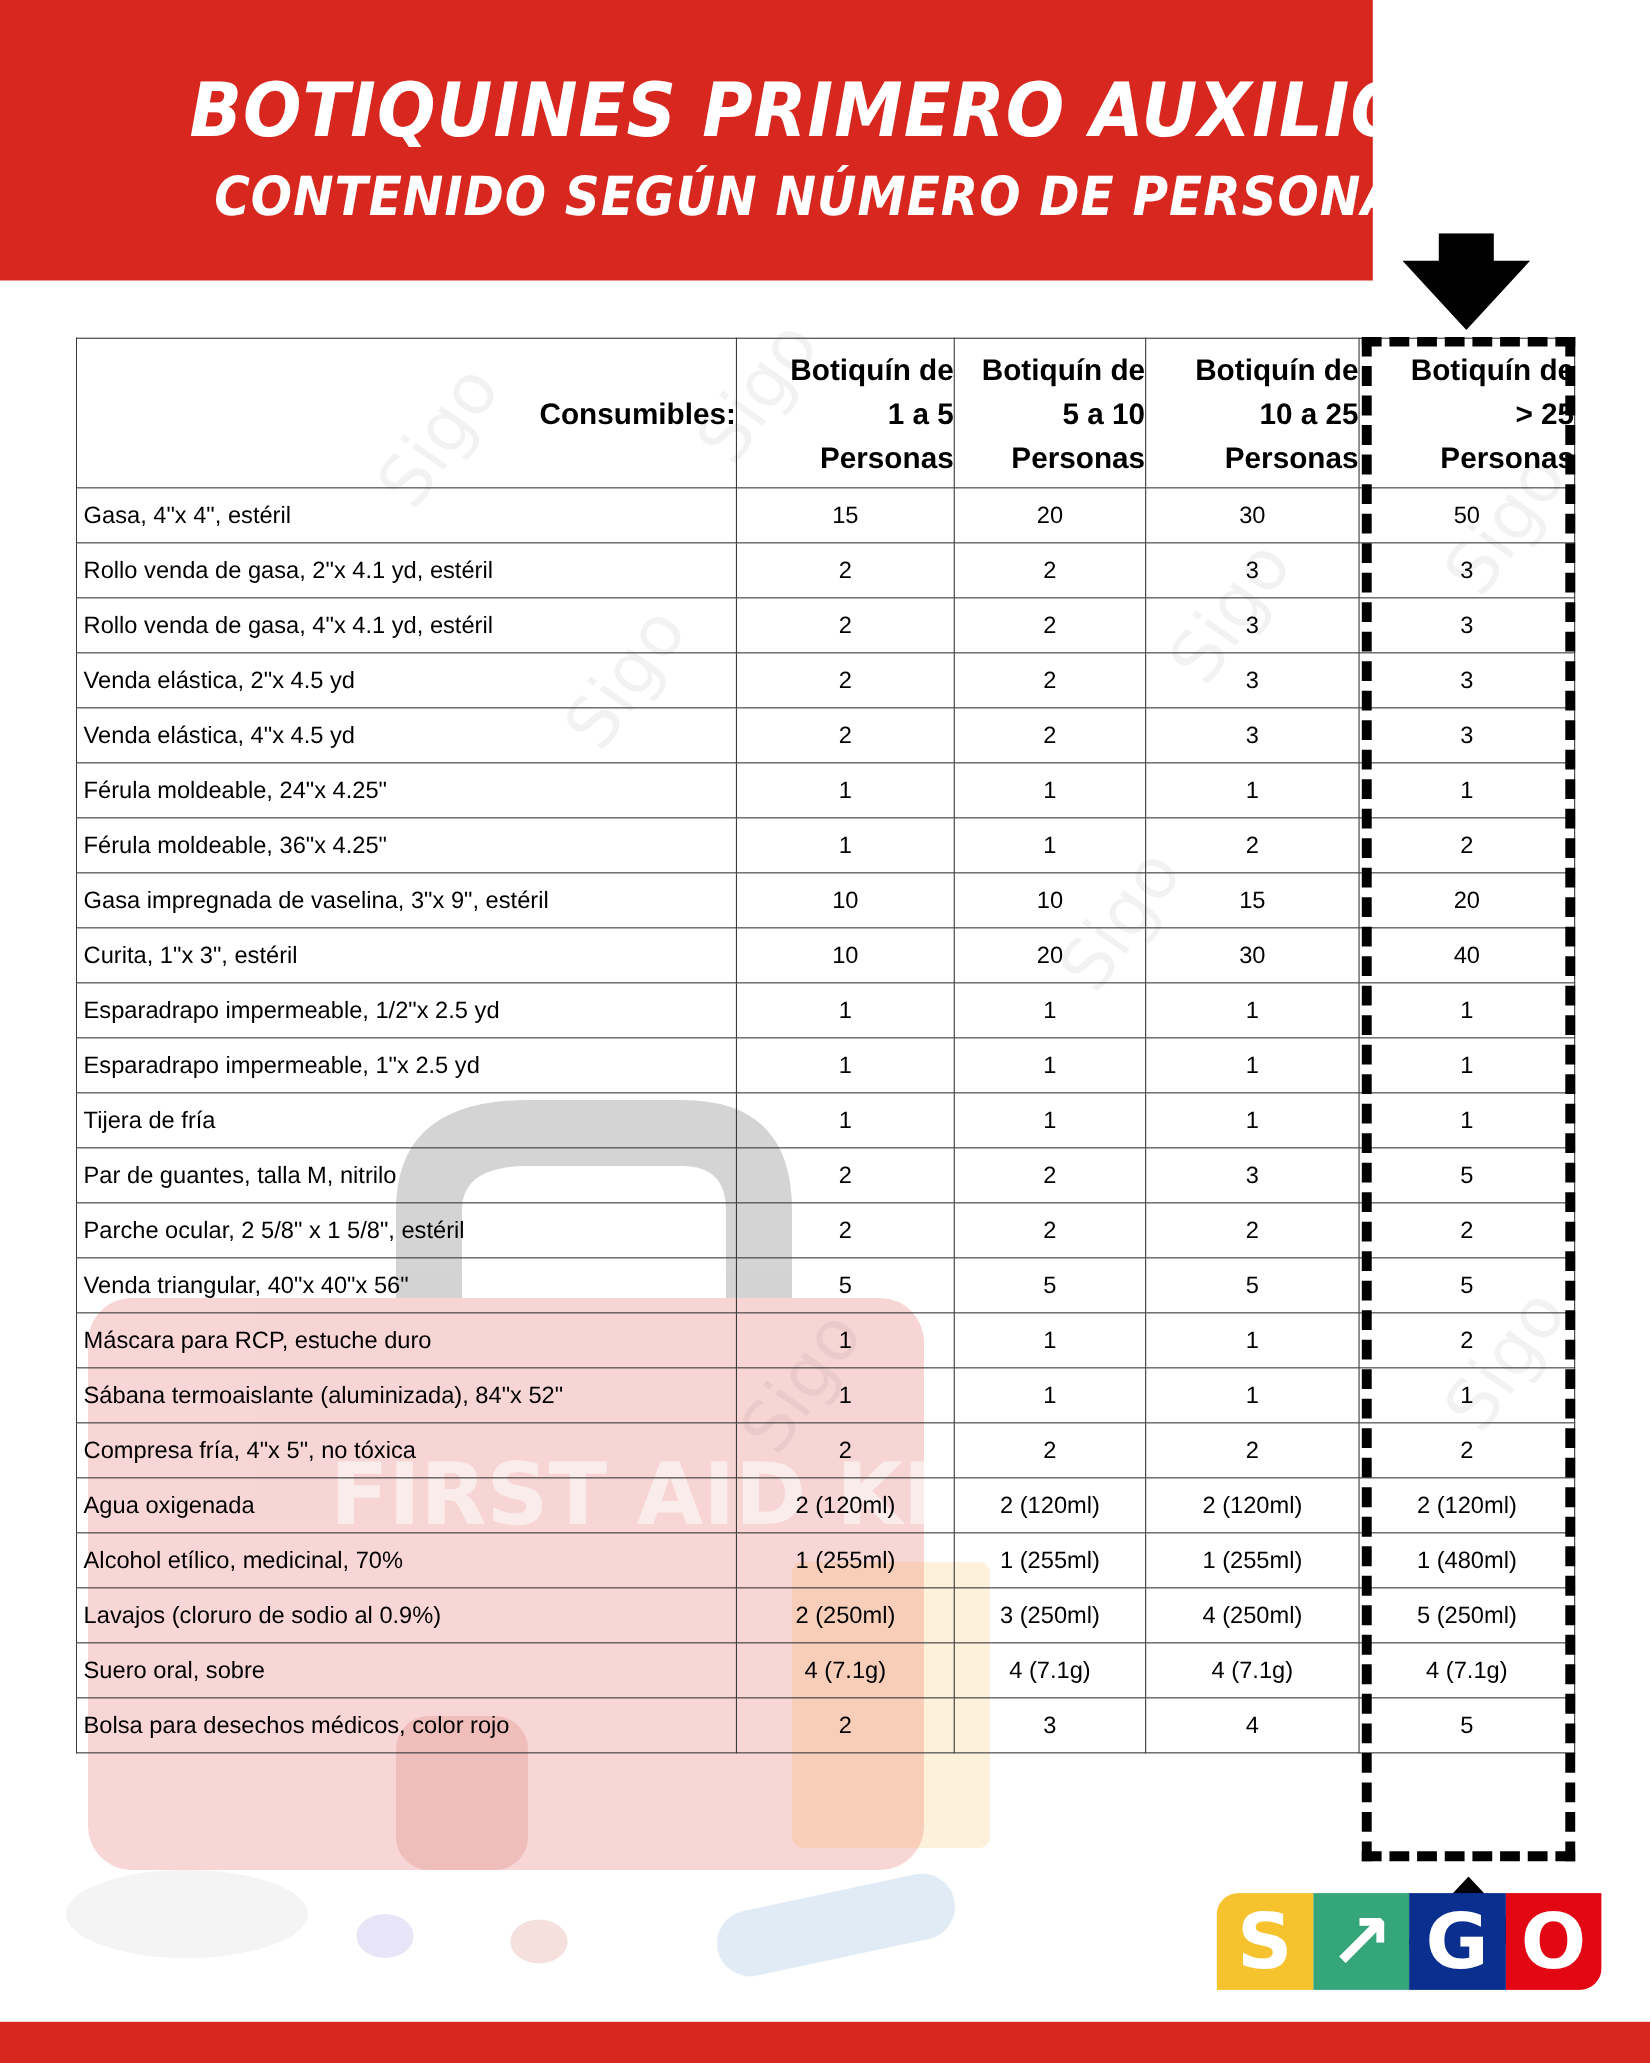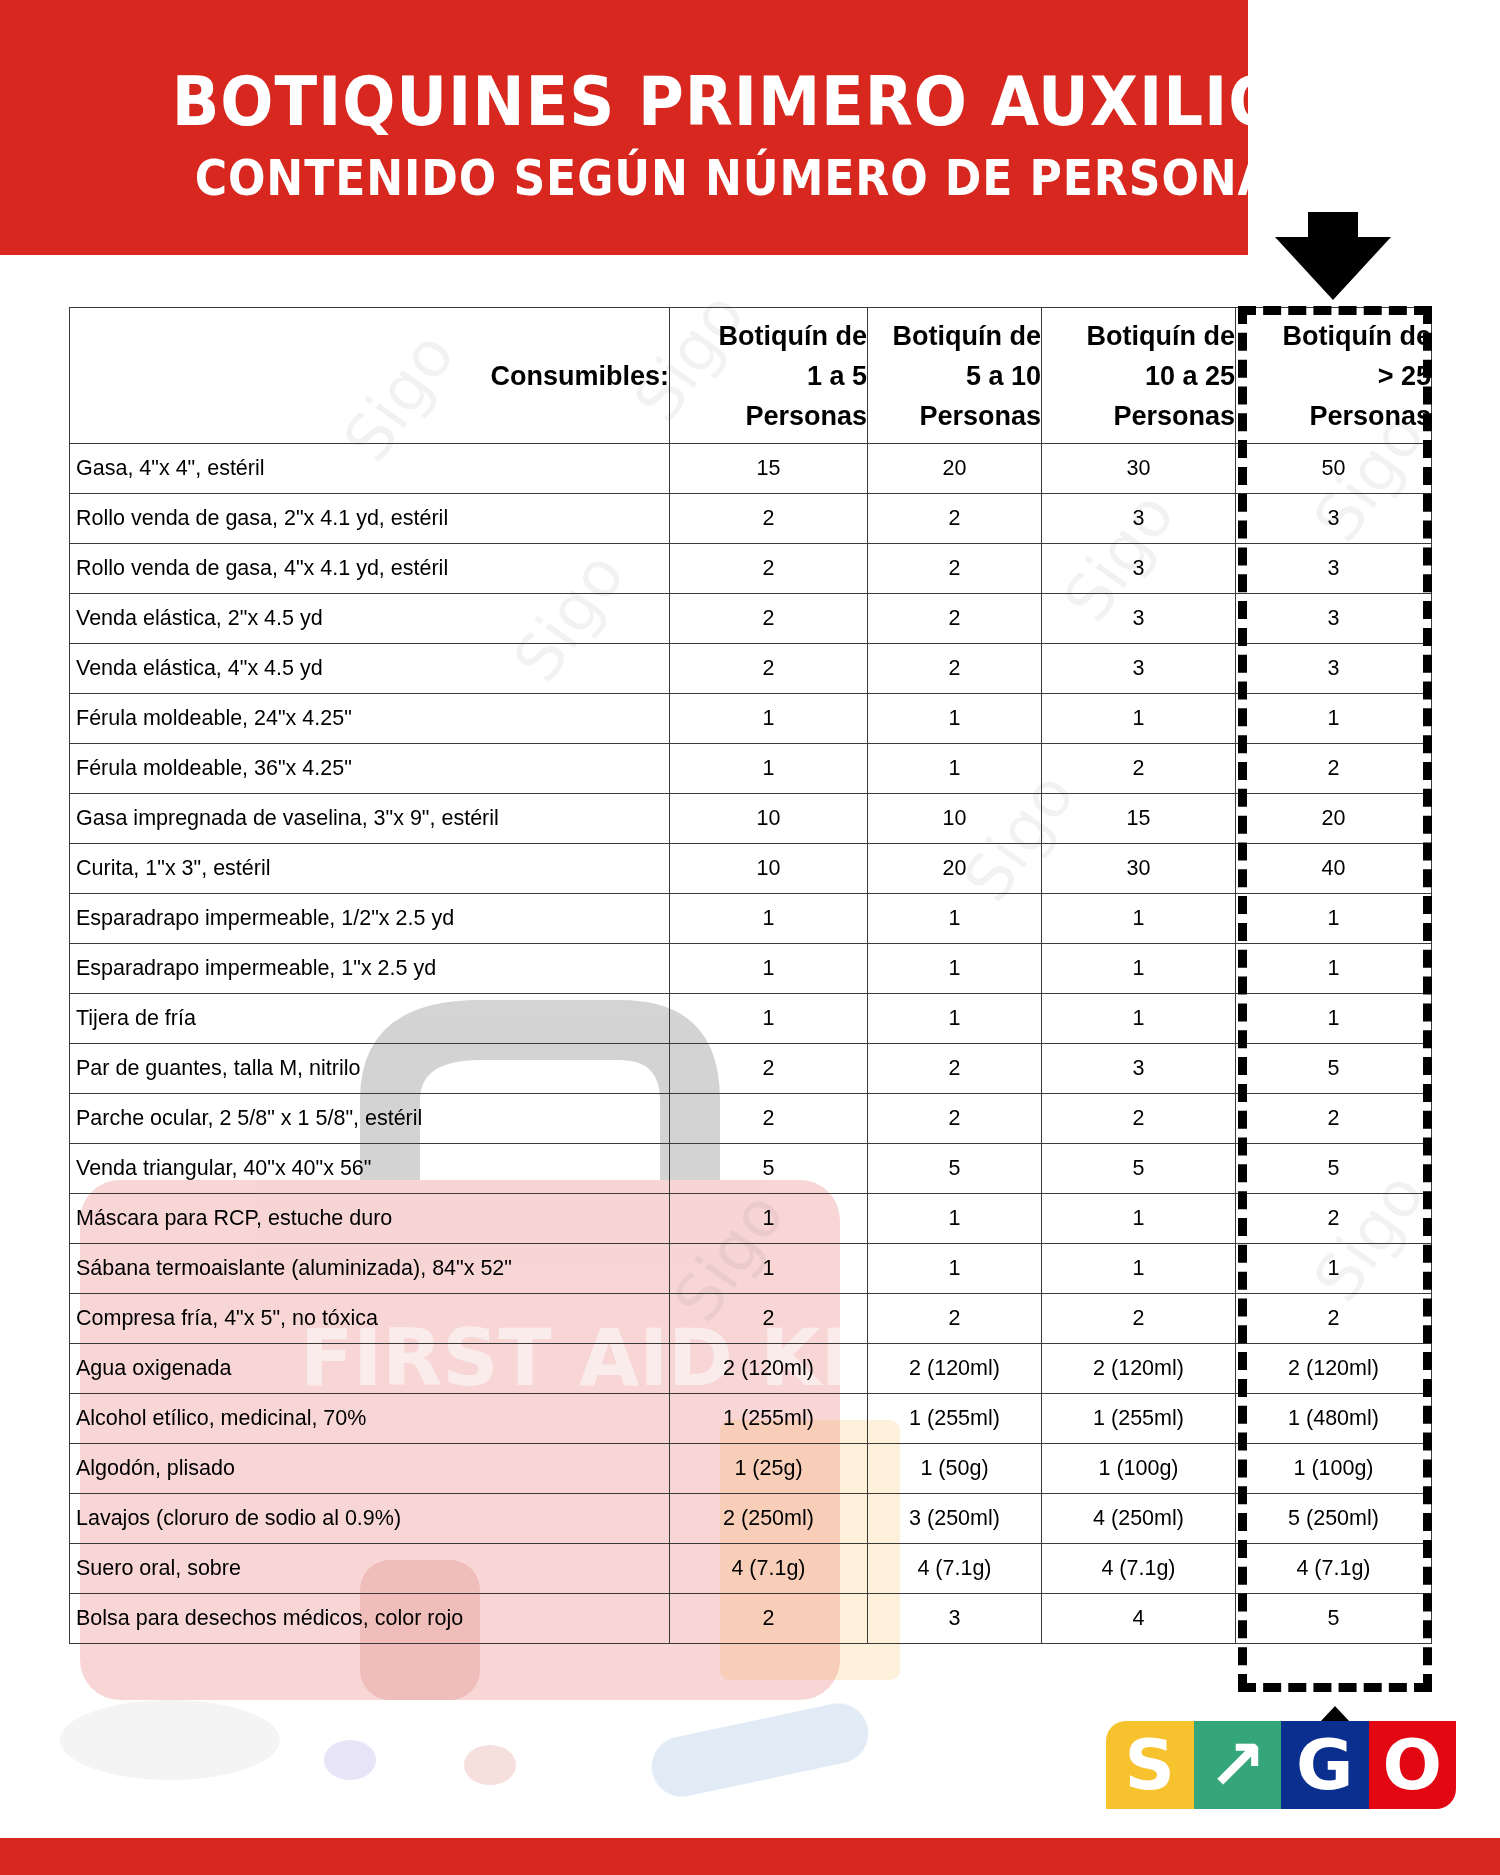--- a/index.html
+++ b/index.html
@@ -2,20 +2,21 @@
 <html><head>
 <meta charset="utf-8">
 <style>
   * { box-sizing: border-box; margin: 0; padding: 0; }
   html, body { width: 1500px; height: 1875px; overflow: hidden; background: #ffffff; }
   body { position: relative; font-family: "Liberation Sans", sans-serif; color: #000; }
 
   .header {
     position: absolute; left: 0; top: 0; width: 1248px; height: 255px;
     background: #d8271e;
+    font-style: italic;
   }
   .title-1 {
     position: absolute; left: 0; width: 1500px; top: 62px; text-align: center;
     color: #fff; font-family: "DejaVu Sans", sans-serif; font-weight: bold;
     font-size: 68px; letter-spacing: 1px; transform: scaleX(0.92);
   }
   .title-2 {
     position: absolute; left: 0; width: 1500px; top: 150px; text-align: center;
     color: #fff; font-family: "DejaVu Sans", sans-serif; font-weight: bold;
     font-size: 49px; letter-spacing: 1px; transform: scaleX(0.9);
@@ -285,27 +286,20 @@
         <td class="val">2 (120ml)</td>
       </tr>
       <tr>
         <td class="item">Alcohol etílico, medicinal, 70%</td>
         <td class="val">1 (255ml)</td>
         <td class="val">1 (255ml)</td>
         <td class="val">1 (255ml)</td>
         <td class="val">1 (480ml)</td>
       </tr>
       <tr>
-        <td class="item">Algodón, plisado</td>
-        <td class="val">1 (25g)</td>
-        <td class="val">1 (50g)</td>
-        <td class="val">1 (100g)</td>
-        <td class="val">1 (100g)</td>
-      </tr>
-      <tr>
         <td class="item">Lavajos (cloruro de sodio al 0.9%)</td>
         <td class="val">2 (250ml)</td>
         <td class="val">3 (250ml)</td>
         <td class="val">4 (250ml)</td>
         <td class="val">5 (250ml)</td>
       </tr>
       <tr>
         <td class="item">Suero oral, sobre</td>
         <td class="val">4 (7.1g)</td>
         <td class="val">4 (7.1g)</td>

